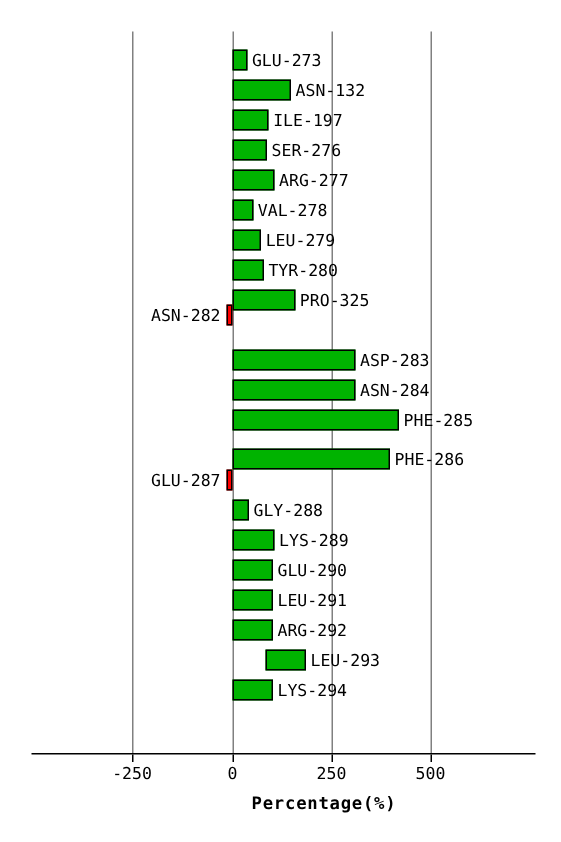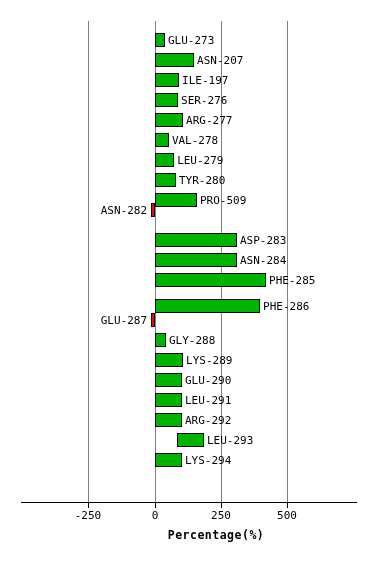--- a/index.html
+++ b/index.html
@@ -99,21 +99,21 @@
   <div class="gridline" style="left:221px;"></div>
   <div class="gridline" style="left:287px;"></div>
 
   <div id="bars">
       <div class="bar-row" style="top: 33px;">
         <div class="bar pos" title="GLU-273: 38%" style="width: 9.956px; left: 155px;"></div>
         <div class="bar-label right" style="left: 167.956px;">GLU-273</div>
       </div>
       <div class="bar-row" style="top: 53px;">
         <div class="bar pos" title="ASN-274: 149%" style="width: 39.038px; left: 155px;"></div>
-        <div class="bar-label right" style="left: 197.038px;">ASN-207</div>
+        <div class="bar-label right" style="left: 197.038px;">ASN-132</div>
       </div>
       <div class="bar-row" style="top: 73px;">
         <div class="bar pos" title="ILE-275: 92%" style="width: 24.104px; left: 155px;"></div>
         <div class="bar-label right" style="left: 182.104px;">ILE-197</div>
       </div>
       <div class="bar-row" style="top: 93px;">
         <div class="bar pos" title="SER-276: 88%" style="width: 23.056px; left: 155px;"></div>
         <div class="bar-label right" style="left: 181.056px;">SER-276</div>
       </div>
       <div class="bar-row" style="top: 113px;">
@@ -127,21 +127,21 @@
       <div class="bar-row" style="top: 153px;">
         <div class="bar pos" title="LEU-279: 73%" style="width: 19.126px; left: 155px;"></div>
         <div class="bar-label right" style="left: 177.126px;">LEU-279</div>
       </div>
       <div class="bar-row" style="top: 173px;">
         <div class="bar pos" title="TYR-280: 80%" style="width: 20.96px; left: 155px;"></div>
         <div class="bar-label right" style="left: 178.96px;">TYR-280</div>
       </div>
       <div class="bar-row" style="top: 193px;">
         <div class="bar pos" title="PRO-281: 160%" style="width: 41.92px; left: 155px;"></div>
-        <div class="bar-label right" style="left: 199.92px;">PRO-509</div>
+        <div class="bar-label right" style="left: 199.92px;">PRO-325</div>
       </div>
       <div class="bar-row" style="top: 203px;">
         <div class="bar neg" title="ASN-282: -15%" style="width: 4px; left: 151px;"></div>
         <div class="bar-label left" style="right: 227px;">ASN-282</div>
       </div>
       <div class="bar-row" style="top: 233px;">
         <div class="bar pos" title="ASP-283: 313%" style="width: 82.006px; left: 155px;"></div>
         <div class="bar-label right" style="left: 240.006px;">ASP-283</div>
       </div>
       <div class="bar-row" style="top: 253px;">

